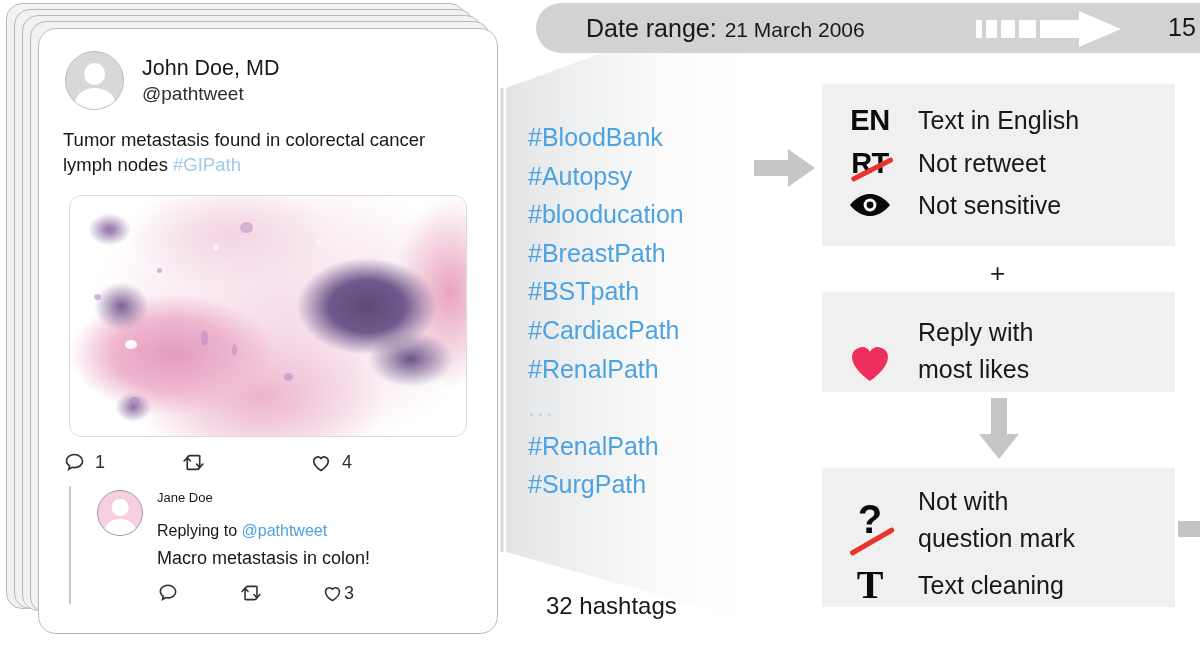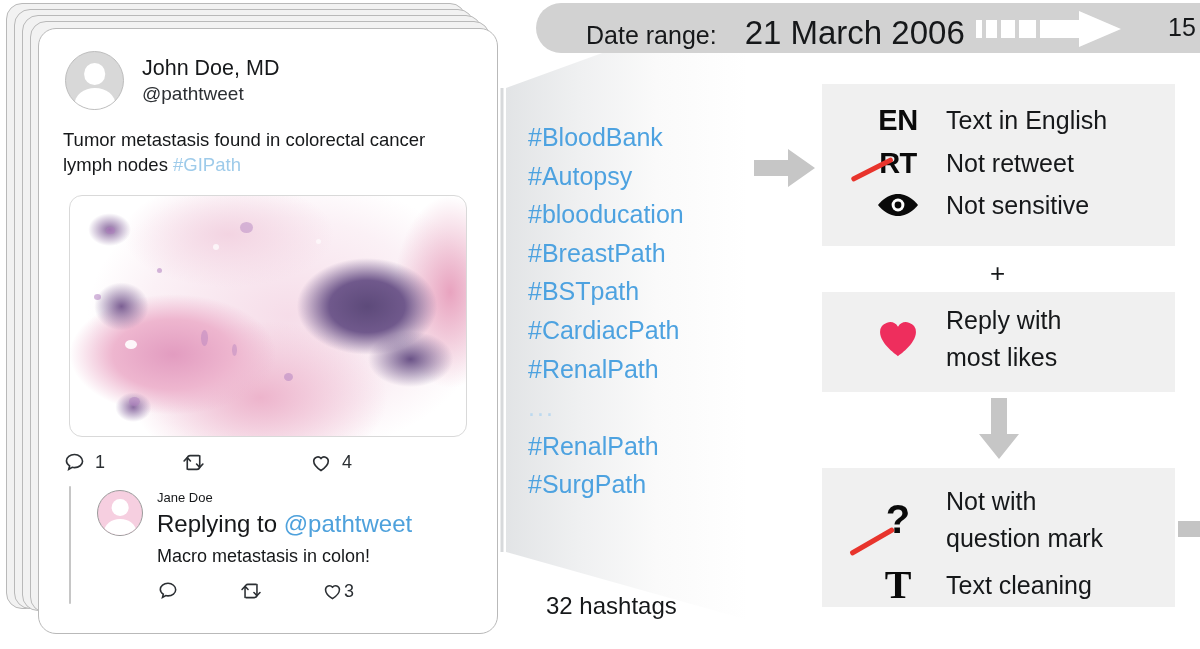--- a/index.html
+++ b/index.html
@@ -93,21 +93,21 @@
   .reply-block{display:flex;padding-top:4px;}
   .avatar-pink{
     width:44px;height:44px;border-radius:50%;
     background:#f6cfe0;border:1px solid #9b9b9b;
     position:relative;overflow:hidden;flex:none;
   }
   .avatar-pink .head{position:absolute;left:50%;top:20%;transform:translateX(-50%);width:38%;height:38%;border-radius:50%;background:#ffffff;}
   .avatar-pink .body{position:absolute;left:50%;top:64%;transform:translateX(-50%);width:72%;height:58%;border-radius:50% 50% 0 0;background:#ffffff;}
   .reply-text{margin-left:14px;line-height:1.26;}
   .r-name{font-size:13px;color:#16181a;}
-  .r-to{font-size:24px;color:#16181a;margin-top:3px;}
+  .r-to{font-size:16px;color:#16181a;margin-top:15px;}
   .r-to .mention{color:#4ea1dc;}
   .r-body{font-size:18px;color:#16181a;margin-top:6px;}
   .reply-eng{display:flex;align-items:center;margin-top:12px;}
   .reply-eng .slot{width:82px;display:flex;align-items:center;color:#2b2f33;font-size:18px;}
 
   
   .tag-panel{position:absolute;left:498px;top:0;width:270px;height:620px;}
   .tag-shape{position:absolute;inset:0;}
   .tag-list{
     position:absolute;left:30px;top:118px;width:230px;
@@ -124,21 +124,20 @@
   .arrow-down{position:absolute;}
 
   
   .fbox{
     position:absolute;background:#f0f0f0;box-sizing:border-box;
   }
   .frow{display:flex;align-items:center;}
   .ficon{
     width:96px;flex:none;display:flex;align-items:center;justify-content:center;
     position:relative;
-    padding-left:28px;
   }
   .flabel{font-size:25px;color:#16181a;line-height:1.2;}
   .en-glyph{font-size:29px;font-weight:bold;letter-spacing:-.5px;color:#0a0a0a;font-family:"Liberation Sans",sans-serif;}
   .rt-glyph{font-size:29px;font-weight:bold;letter-spacing:-.5px;color:#0a0a0a;position:relative;font-family:"Liberation Sans",sans-serif;}
   .q-glyph{font-size:40px;font-weight:bold;color:#0a0a0a;line-height:1;font-family:"Liberation Sans",sans-serif;}
   .t-glyph{font-size:40px;font-weight:bold;color:#0a0a0a;line-height:1;font-family:"Liberation Serif",serif;}
   .strike{
     position:absolute;background:#e8342c;height:4.5px;border-radius:2px;
     transform-origin:center;
   }
@@ -315,21 +314,21 @@
           <circle cx="23" cy="13" r="3.4" fill="#0a0a0a"></circle>
         </svg>
       </div>
       <div class="flabel">Not sensitive</div>
     </div>
   </div>
 
   <div class="plus-sign" style="left:990px;top:258px;">+</div>
 
   <div class="fbox" style="left:822px;top:292px;width:353px;height:100px;">
-    <div class="frow" style="height:92px;">
+    <div class="frow" style="height:92px;align-items:flex-end;">
       <div class="ficon heart-wrap">
         <svg width="46" height="42" viewBox="0 0 24 22">
           <path d="M12 20.5S2.6 14.2 2.6 7.9A5.1 5.1 0 0 1 12 5.1a5.1 5.1 0 0 1 9.4 2.8c0 6.3-9.4 12.6-9.4 12.6z" fill="#ee2e5d"></path>
         </svg>
       </div>
       <div class="flabel">
         <div>Reply with</div>
         <div style="margin-top:7px;">most likes</div>
       </div>
     </div>
@@ -356,21 +355,21 @@
       </div>
       <div class="flabel">Text cleaning</div>
     </div>
   </div>
 
   <div class="edge-arrow"></div>
 
   <div style="position:absolute;left:536px;top:3px;width:664px;height:50px;background:#d2d2d2;border-radius:25px 0 0 25px;">
     <div style="position:absolute;left:50px;top:10px;display:flex;align-items:baseline;">
       <span class="flabel" style="font-size:25px;">Date range:</span>
-      <span class="flabel" style="font-size:33px;margin-left:28px;">21 March 2006</span>
+      <span class="flabel" style="font-size:21px;margin-left:8px;">21 March 2006</span>
     </div>
     <svg style="position:absolute;left:440px;top:8px;" width="146" height="36" viewBox="0 0 146 36">
       <rect x="0" y="9" width="6" height="18" fill="#ffffff"></rect>
       <rect x="10" y="9" width="11" height="18" fill="#ffffff"></rect>
       <rect x="25" y="9" width="14" height="18" fill="#ffffff"></rect>
       <rect x="43" y="9" width="17" height="18" fill="#ffffff"></rect>
       <polygon points="64,9 103,9 103,0 145,18 103,36 103,27 64,27" fill="#ffffff"></polygon>
     </svg>
     <span style="position:absolute;left:632px;top:10px;font-size:25px;color:#16181a;">15</span>
   </div>

